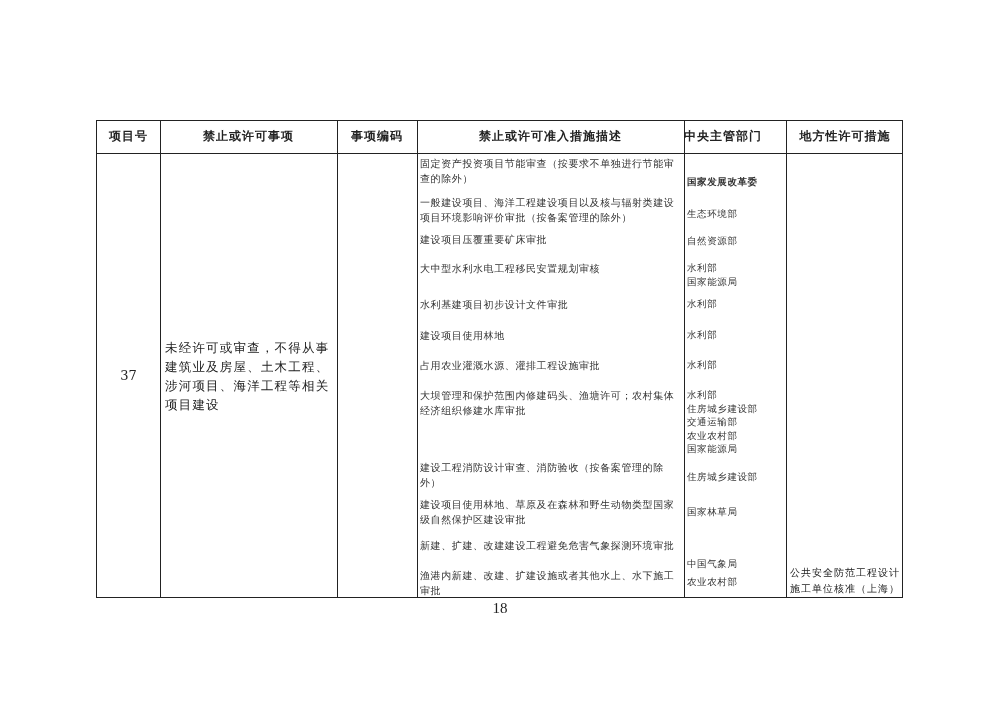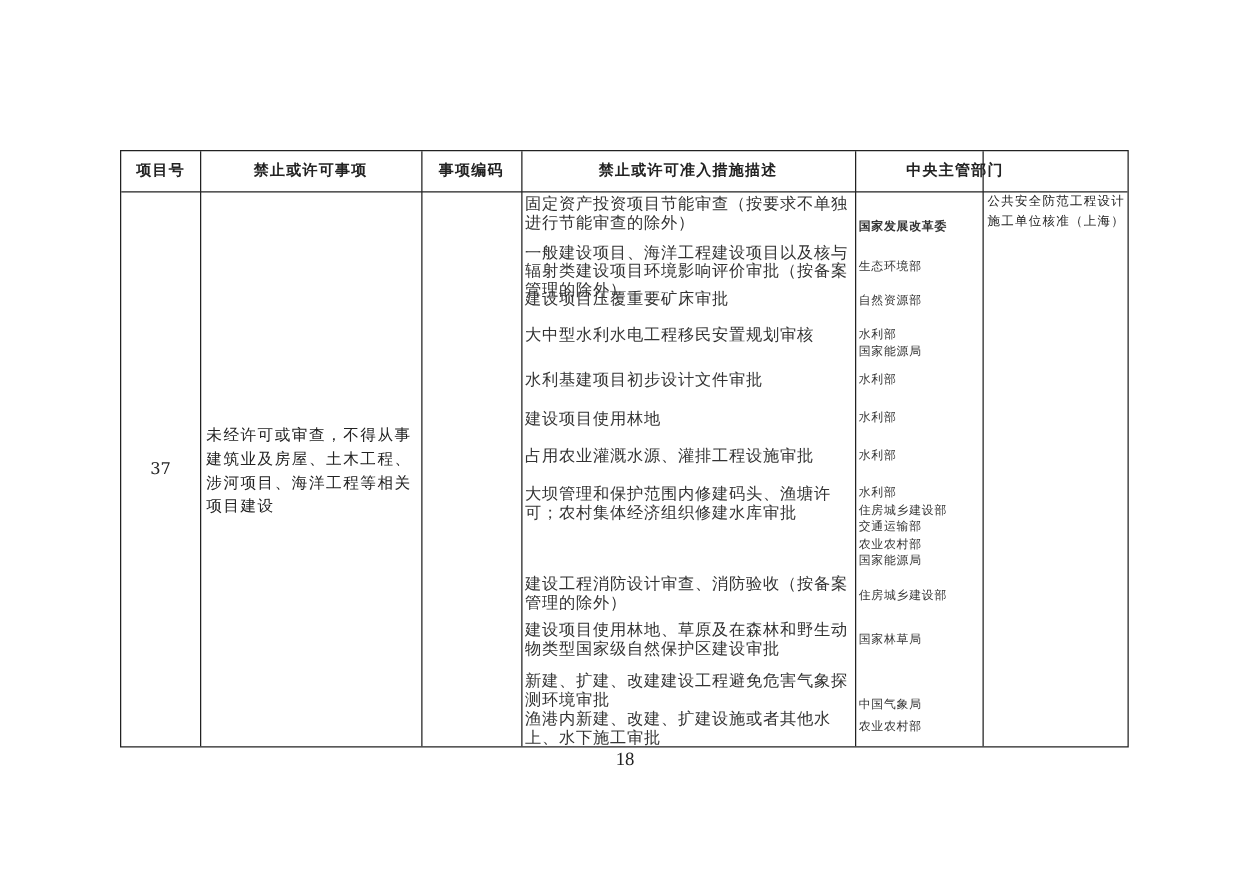--- a/index.html
+++ b/index.html
@@ -9,36 +9,37 @@
            border:1.5px solid #222; box-sizing:border-box; }
   .hdr { position:absolute; left:0; top:0; width:100%; height:33px;
          border-bottom:1.5px solid #222; box-sizing:border-box; }
   .hcell { position:absolute; top:0; height:31px; display:flex; align-items:center; justify-content:center;
            font-size:12px; font-weight:bold; letter-spacing:1px; }
   .vline { position:absolute; top:0; bottom:0; width:0; border-left:1.2px solid #222; }
   .cell { position:absolute; box-sizing:border-box; }
   .num { left:0; width:63px; top:33px; bottom:0; display:flex; align-items:center; justify-content:center; font-size:13px; }
   .matter { left:63px; width:177px; top:33px; bottom:0; display:flex; align-items:center; padding:0 4px 0 5px; font-size:12.5px; line-height:19px; letter-spacing:1.2px; }
   .code { left:240px; width:80px; top:33px; bottom:0; display:flex; align-items:center; justify-content:center; font-size:11px; }
-  .local { left:689px; width:118px; top:33px; bottom:0; display:flex; align-items:flex-start; padding:0 4px; font-size:10px; line-height:16px; letter-spacing:1px; }
+  .local { left:689px; width:118px; top:33px; bottom:0; display:flex; align-items:flex-end; padding:0 4px; font-size:10px; line-height:16px; letter-spacing:1px; }
   .row { position:absolute; left:320px; width:369px; }
-  .desc { position:absolute; left:3px; width:262px; font-size:13px; line-height:15px; color:#333; letter-spacing:0.6px; }
+  .desc { position:absolute; left:3px; width:262px; font-size:10px; line-height:15px; color:#333; letter-spacing:0.6px; }
   .dept { position:absolute; left:270px; width:98px; font-size:9.5px; line-height:13.5px; color:#333; letter-spacing:0.6px; }
   .pageno { position:absolute; left:480px; top:600px; width:40px; text-align:center; font-size:15px; font-family:"Liberation Serif", serif; }
 </style>
 </head>
 <body>
 
 <div class="table">
   <div class="hdr">
     <div class="hcell" style="left:0;width:63px;">项目号</div>
     <div class="hcell" style="left:63px;width:177px;">禁止或许可事项</div>
     <div class="hcell" style="left:240px;width:80px;">事项编码</div>
     <div class="hcell" style="left:320px;width:267px;">禁止或许可准入措施描述</div>
-    <div class="hcell" style="left:616px;width:102px;">中央主管部门</div>
+    <div class="hcell" style="left:575px;width:102px;">中央主管部门</div>
+    <div class="hcell" style="left:689px;width:118px;">地方性许可措施</div>
   </div>
 
   <div class="vline" style="left:63px;"></div>
   <div class="vline" style="left:240px;"></div>
   <div class="vline" style="left:320px;"></div>
   <div class="vline" style="left:587px;"></div>
   <div class="vline" style="left:689px;"></div>
 
   <div class="cell num">37</div>
   <div class="cell matter">

